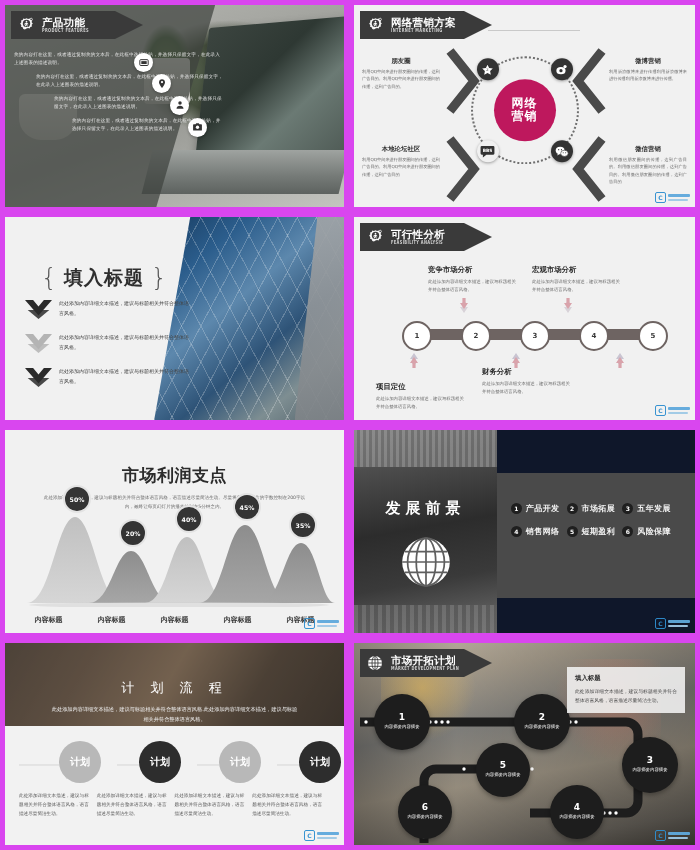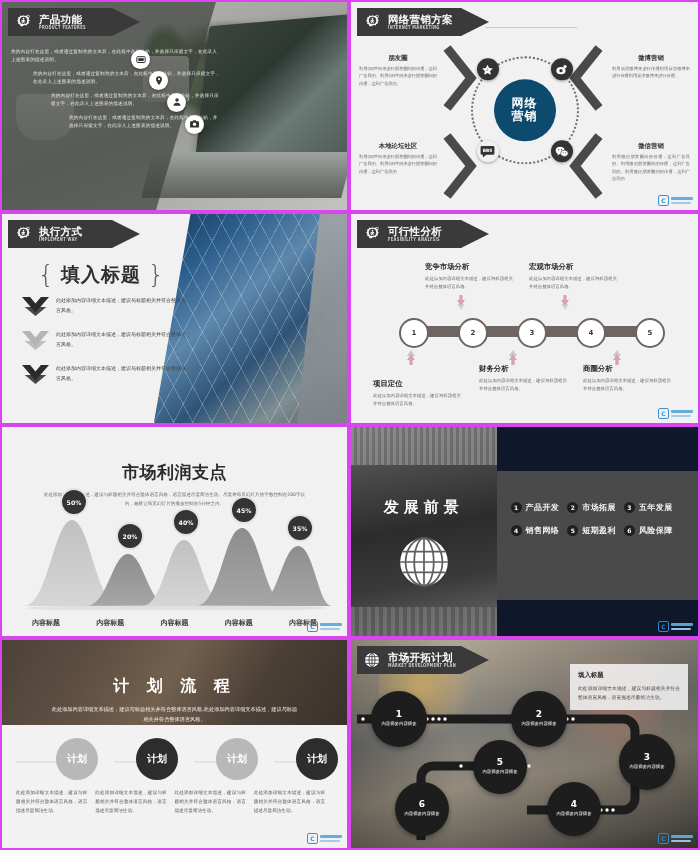--- a/index.html
+++ b/index.html
@@ -1,18 +1,18 @@
 <!DOCTYPE html>
 <html><head>
 <meta charset="utf-8">
 <style>
   html,body{margin:0;padding:0;background:#ffffff;}
   body{width:700px;height:850px;font-family:"DejaVu Sans","Liberation Sans",sans-serif;overflow:hidden;}
   .deck{width:700px;height:850px;display:grid;grid-template-columns:349px 351px;grid-template-rows:212px 213px 213px 212px;background:#fff;}
-  .slide{position:relative;overflow:hidden;background:#f1f1f1;border:2px solid #d946ef;box-sizing:border-box;}
+  .slide{position:relative;overflow:hidden;background:#f1f1f1;border:5px solid #d946ef;box-sizing:border-box;}
 
   
   .hdr{position:absolute;top:6px;left:6px;display:flex;align-items:center;z-index:30;}
   .badge{position:relative;width:132px;height:28px;background:#3a3a3a;
          clip-path:polygon(0 0,104px 0,132px 50%,104px 100%,0 100%);display:flex;align-items:center;}
   .badge .bicon{width:30px;height:28px;display:flex;align-items:center;justify-content:center;flex:0 0 30px;}
   .badge .btxt{display:flex;flex-direction:column;justify-content:center;line-height:1;margin-left:1px;}
   .badge .bcn{color:#fff;font-size:10.5px;font-weight:bold;letter-spacing:.3px;white-space:nowrap;}
   .badge .ben{color:#cfcfcf;font-size:3.6px;font-weight:bold;letter-spacing:.35px;margin-top:1.6px;
               white-space:nowrap;transform:scaleY(1.5);transform-origin:left top;}
@@ -60,21 +60,21 @@
   
   .s2{background:#f1f1f1;}
   .s2blk{position:absolute;width:78px;z-index:6;}
   .s2blk h4{margin:0 0 2px;font-size:6.4px;color:#2f2f2f;text-align:center;font-weight:bold;}
   .s2blk p{margin:0;font-size:4.2px;line-height:1.75;color:#6a6a6a;text-align:justify;}
   .s2a{left:8px;top:52px;} .s2b{left:8px;top:140px;}
   .s2c{right:8px;top:52px;} .s2d{right:8px;top:140px;}
   .s2ring{position:absolute;left:50%;top:50%;transform:translate(-50%,-46%);width:108px;height:108px;z-index:7;}
   .s2ringdots{position:absolute;inset:0;border:2.5px dotted #6f6f6f;border-radius:50%;}
   .s2core{position:absolute;left:50%;top:50%;transform:translate(-50%,-50%);width:62px;height:62px;border-radius:50%;
-      background:#0c4a6e;display:flex;flex-direction:column;align-items:center;justify-content:center;
+      background:#be185d;display:flex;flex-direction:column;align-items:center;justify-content:center;
       color:#fff;font-weight:bold;font-size:12px;line-height:1.08;letter-spacing:1px;}
   .s2n{position:absolute;width:22px;height:22px;border-radius:50%;background:#333;display:flex;
        align-items:center;justify-content:center;box-shadow:0 1px 3px rgba(0,0,0,.35);z-index:9;}
   .s2n.lite{background:#f0f0f0;color:#333;}
   .s2n1{left:6px;top:2px;} .s2n2{right:6px;top:2px;}
   .s2n3{left:6px;bottom:2px;} .s2n4{right:6px;bottom:2px;}
 
   
   .s3img{position:absolute;right:0;top:0;width:56%;height:100%;
      background:
@@ -129,21 +129,21 @@
   .s6it{width:33.33%;display:flex;align-items:center;gap:4px;margin-bottom:12px;}
   .s6num{width:11px;height:11px;border-radius:50%;background:#1f1f1f;color:#fff;font-size:6px;font-weight:bold;
       display:flex;align-items:center;justify-content:center;flex:0 0 11px;}
   .s6lb{color:#f2f2f2;font-size:8px;font-weight:bold;letter-spacing:.4px;}
 
   
   .s7top{position:absolute;left:0;right:0;top:0;height:41%;
      background:linear-gradient(120deg,#6e5f52 0%,#8a7461 25%,#b09478 48%,#6c5c4d 72%,#4d433a 100%);}
   .s7top:before{content:"";position:absolute;inset:0;background:rgba(30,26,22,.42);}
   .s7tt{position:absolute;left:0;right:0;top:36px;text-align:center;z-index:4;}
-  .s7tt h2{margin:0;font-size:16px;font-weight:bold;color:#fff;letter-spacing:6px;}
+  .s7tt h2{margin:0;font-size:13px;font-weight:normal;color:#fff;letter-spacing:6px;}
   .s7tt p{margin:7px auto 0;width:250px;font-size:5.2px;line-height:1.95;color:#f0f0f0;text-align:center;}
   .s7flow{position:absolute;left:14px;right:14px;top:98px;height:42px;z-index:4;}
   .s7c{position:absolute;top:0;width:42px;height:42px;border-radius:50%;display:flex;align-items:center;
        justify-content:center;font-size:10px;font-weight:bold;}
   .s7c.lite{background:#b8b8b8;color:#fff;}
   .s7c.dark{background:#2d2d2d;color:#fff;}
   .s7cols{position:absolute;left:14px;right:14px;top:148px;display:flex;z-index:4;}
   .s7col{flex:1;padding-right:8px;}
   .s7col p{margin:0;font-size:4.6px;line-height:2;color:#555;text-align:justify;}
 
@@ -324,37 +324,20 @@
       <span class="wmk">C</span>
       <span class="wmt">
           <i></i>
           <i></i>
         </span>
     </div>
   </div>
 
   <div class="slide">
     <div class="s3img"></div>
-    <div class="hdr">
-      <div class="badge">
-        <span class="bicon">
-          <svg width="17" height="17" viewBox="0 0 24 24">
-              <path fill="#fff" d="M12 1.6l2.2 1.1 2.3-.7.9 2.2 2.3.7-.4 2.4 1.6 1.8-1.6 1.8.4 2.4-2.3.7-.9 2.2-2.3-.7L12 16.4l-2.2 1.1-2.3-.7-.9-2.2-2.3-.7.4-2.4L3.1 9.1l1.6-1.8-.4-2.4 2.3-.7.9-2.2 2.3.7z" opacity=".95"></path>
-              <circle cx="12" cy="9" r="5.2" fill="#3a3a3a"></circle>
-              <circle cx="12" cy="6.6" r="1.2" fill="#fff"></circle>
-              <path fill="#fff" d="M11.2 8h1.6l1.9 2-.8.8-1.4-1.3v1.1l1.4 2.4-1 .6-1.3-2.2-1.4 2.2-1-.6 1.5-2.5V9.5L9.3 10.8l-.8-.8z"></path>
-              <circle cx="18.6" cy="3.4" r="1.7" fill="none" stroke="#fff" stroke-width="1"></circle>
-            </svg>
-        </span>
-        <span class="btxt">
-          <span class="bcn">执行方式</span>
-          <span class="ben">IMPLEMENT WAY</span>
-        </span>
-      </div>
-    </div>
 
     <div class="s3ttl">
       <span class="s3br">{</span>
       <span class="s3t">填入标题</span>
       <span class="s3br">}</span>
     </div>
 
     <div class="s3list">
       <div class="s3li">
         <span class="s3chev">
@@ -435,24 +418,20 @@
       <div class="tlnode" style="left:177px">4</div>
       <div class="tlnode" style="left:236px">5</div>
     </div>
 
     <div class="s4bot" style="left:22px;top:150px;margin-top:15px;">
       <h4>项目定位</h4>
       <p>此处添加内容详细文本描述，建议与标题相关并符合整体语言风格。</p>
     </div>
     <div class="s4bot" style="left:128px;top:150px;">
       <h4>财务分析</h4>
-      <p>此处添加内容详细文本描述，建议与标题相关并符合整体语言风格。</p>
-    </div>
-    <div class="s4bot" style="left:232px;top:150px;">
-      <h4>商圈分析</h4>
       <p>此处添加内容详细文本描述，建议与标题相关并符合整体语言风格。</p>
     </div>
 
     <div class="wm">
       <span class="wmk">C</span>
       <span class="wmt">
           <i></i>
           <i></i>
         </span>
     </div>

